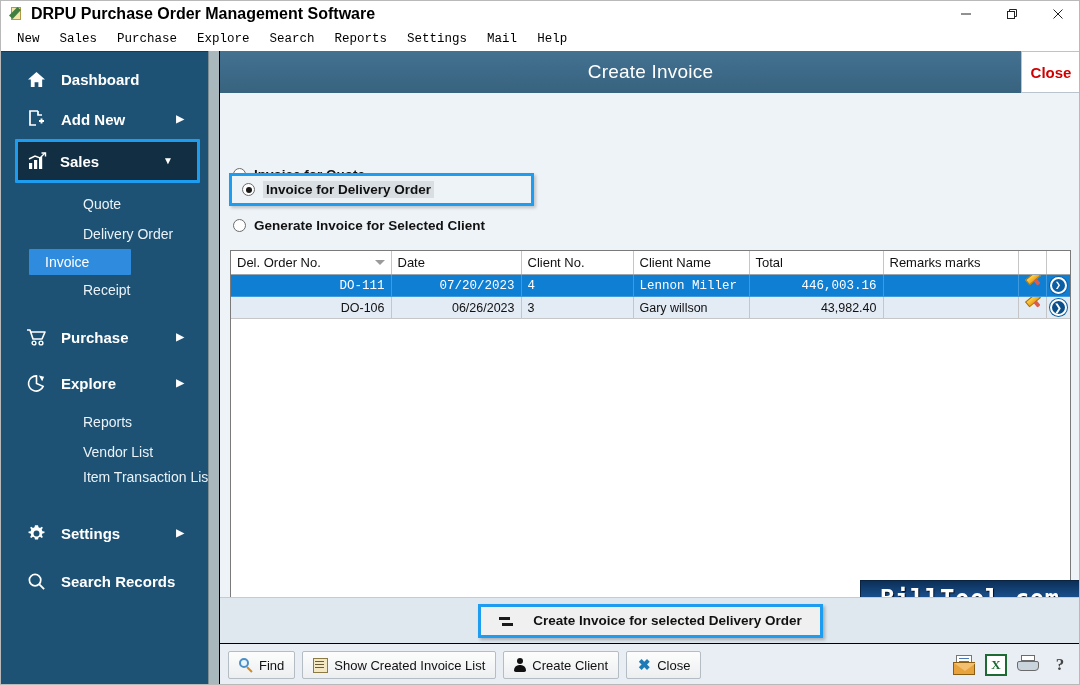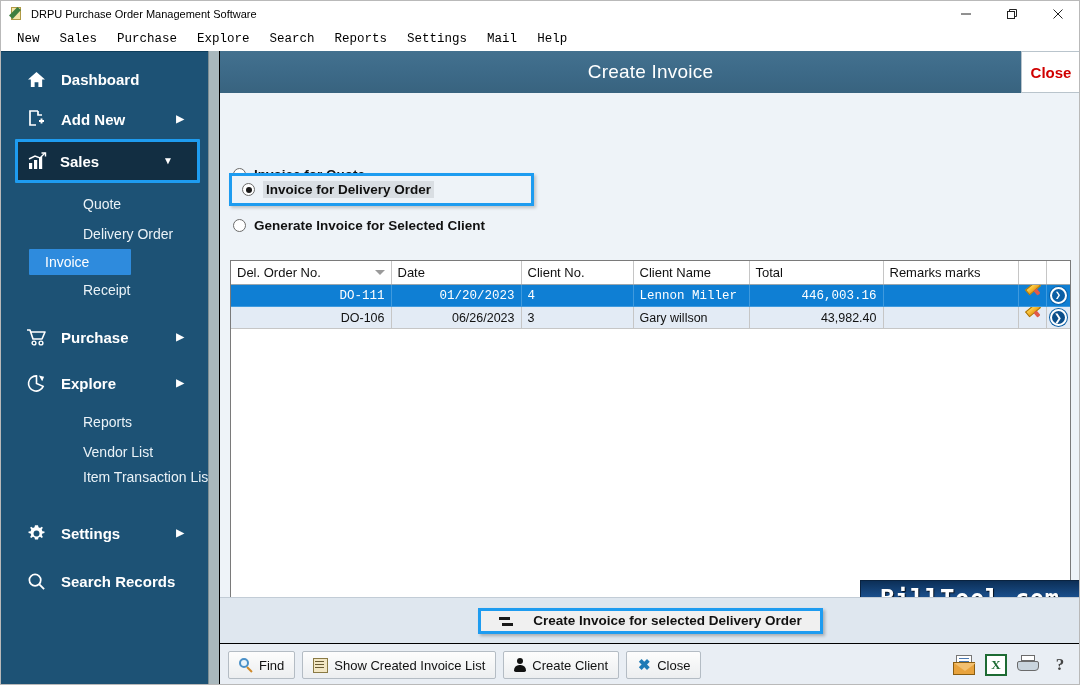--- a/index.html
+++ b/index.html
@@ -30,22 +30,23 @@
   }
   .title-icon .sheet {
     position: absolute; left: 3px; top: 1px; width: 10px; height: 13px;
     background: #f6e5a8; border: 1px solid #b09a45;
   }
   .title-icon .pen {
     position: absolute; left: 1px; top: 1px; width: 12px; height: 12px;
     background: #3f7f3f; clip-path: polygon(0% 70%, 70% 0%, 100% 25%, 30% 100%);
   }
   .title-text {
-    font-size: 11px; color: #000000; white-space: nowrap;
+    font-size: 16px; color: #000000; white-space: nowrap;
     letter-spacing: 0px;
+    font-weight: bold;
   }
   .win-btns {
     position: absolute; right: 0; top: 0; height: 26px; display: flex;
   }
   .win-btn {
     width: 46px; height: 26px; display: flex; align-items: center; justify-content: center;
     font-size: 12px; color: #222; background: #ffffff;
   }
   .win-btn svg { display: block; }
 
@@ -154,21 +155,20 @@
     box-shadow: 2px 2px 3px rgba(0,0,0,.20);
   }
   #radio-delivery .lbl { background: #d9dee3; padding: 1px 3px; }
   #radio-client { position: absolute; left: 0; top: 121px; }
 
   
   .grid {
     position: absolute; left: 10px; top: 157px; width: 841px; height: 369px;
     background: #ffffff; border: 1px solid #7a7a7a;
     overflow: hidden;
-    margin-top: 10px;
   }
   table.dg { border-collapse: collapse; width: 100%; table-layout: fixed; }
   table.dg th {
     background: #ffffff; font-weight: normal; font-size: 13px; color: #111;
     text-align: left; padding: 4px 6px; height: 23px;
     border-right: 1px solid #c6c6c6; border-bottom: 1px solid #9aa6ad;
     position: relative; white-space: nowrap;
   }
   table.dg th .sortcaret {
     position: absolute; right: 6px; top: 9px;
@@ -219,21 +219,21 @@
 
   
   .action-strip {
     position: absolute; left: 0; bottom: 43px; width: 861px; height: 46px;
     background: #dfe7ef; border-top: 1px solid #c2ccd6;
     display: flex; align-items: center; justify-content: center;
   }
   .big-btn {
     background: #f0f0f0; border: 3px solid #1e9cf0;
     box-shadow: 2px 2px 3px rgba(0,0,0,.25);
-    height: 26px; padding: 0 18px;
+    height: 34px; padding: 0 18px;
     display: flex; align-items: center; gap: 20px;
     font-size: 13.5px; font-weight: bold; color: #111; white-space: nowrap; text-align: right;
   }
   .ico-transfer {
     width: 14px; height: 14px; position: relative; flex: none;
   }
   .ico-transfer::before, .ico-transfer::after {
     content:''; position:absolute; height:3px; background:#1a1a1a;
   }
   .ico-transfer::before { left:0; top:3px; width:11px; }
@@ -488,21 +488,21 @@
               <th>Client Name</th>
               <th>Total</th>
               <th>Remarks marks</th>
               <th></th>
               <th></th>
             </tr>
           </thead>
           <tbody>
             <tr class="row-sel">
               <td class="c-right">DO-111</td>
-              <td class="c-right">01/20/2023</td>
+              <td class="c-right">07/20/2023</td>
               <td>4</td>
               <td>Lennon Miller</td>
               <td class="c-right">446,003.16</td>
               <td></td>
               <td class="cell-actions"><span class="ico-pencil"></span></td>
               <td class="cell-actions"><span class="ico-goto">❯</span></td>
             </tr>
             <tr class="row-alt">
               <td class="c-right">DO-106</td>
               <td class="c-right">06/26/2023</td>

